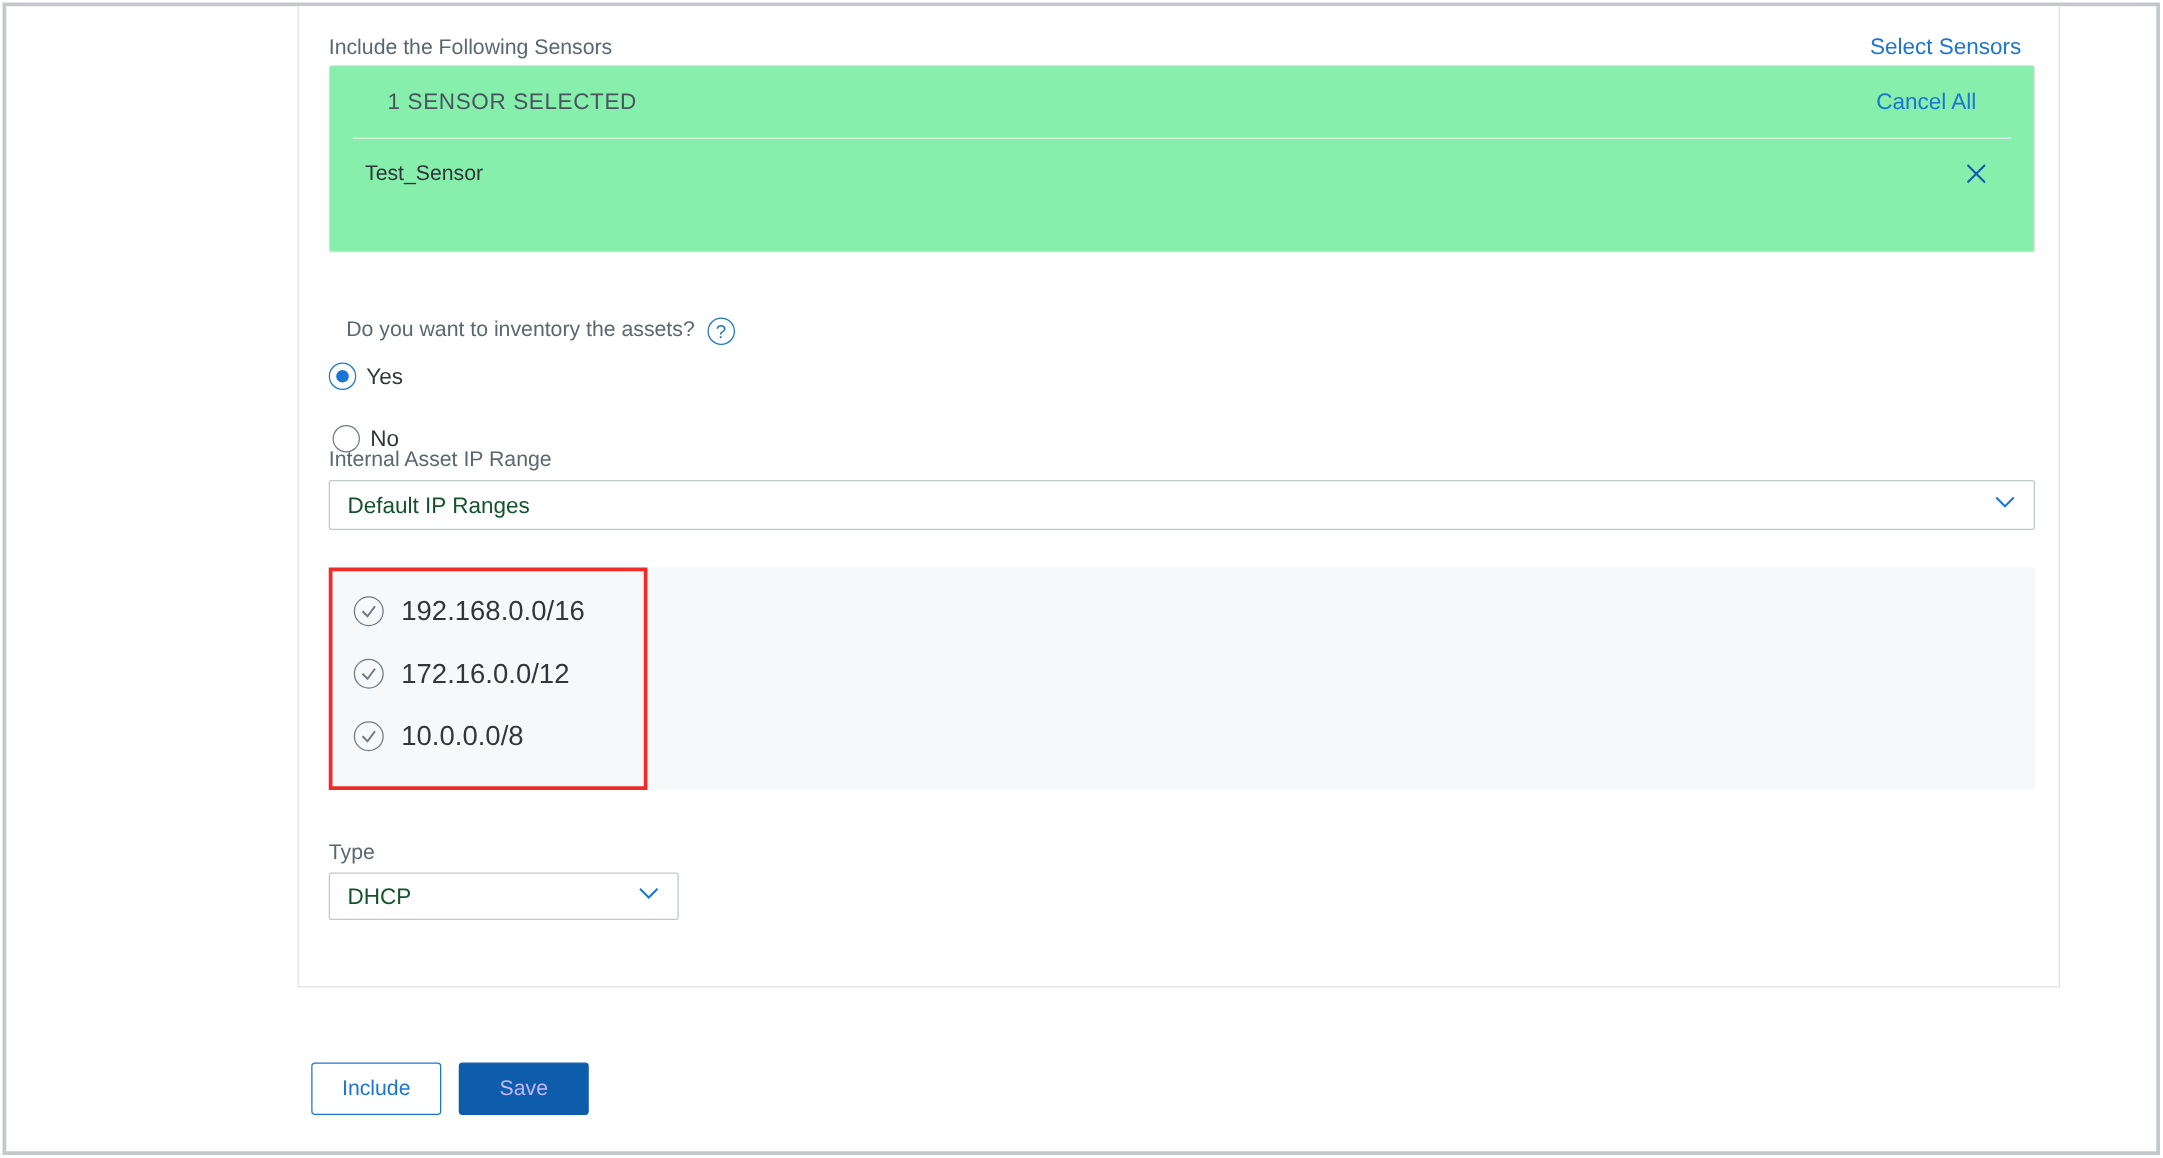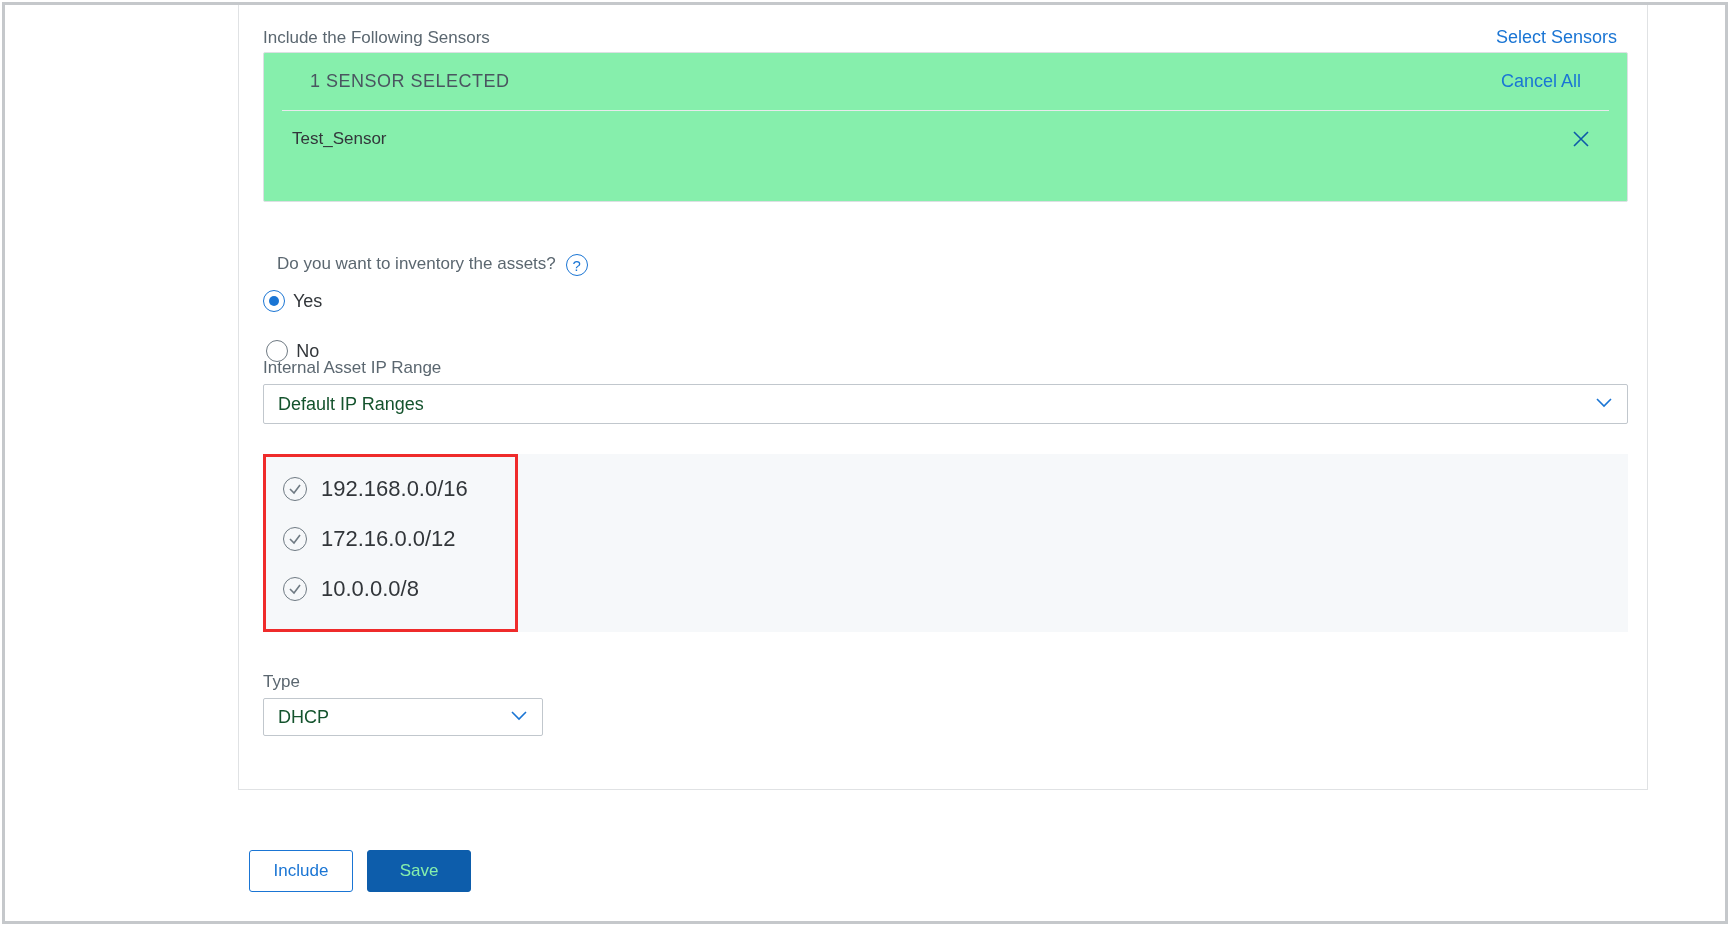--- a/index.html
+++ b/index.html
@@ -264,21 +264,21 @@
     cursor: pointer;
   }
   .btn-cancel {
     background: #fff;
     border: 1px solid #1a75d4;
     color: #1a75d4;
   }
   .btn-save {
     background: #0d5dab;
     border: 1px solid #0d5dab;
-    color: #86efac;
+    color: #c4b5fd;
   }
 </style>
 </head>
 <body>
 
 <div class="outer-frame">
 
   <div class="form-panel"></div>
 
   <div class="include-label">Include the Following Sensors</div>

